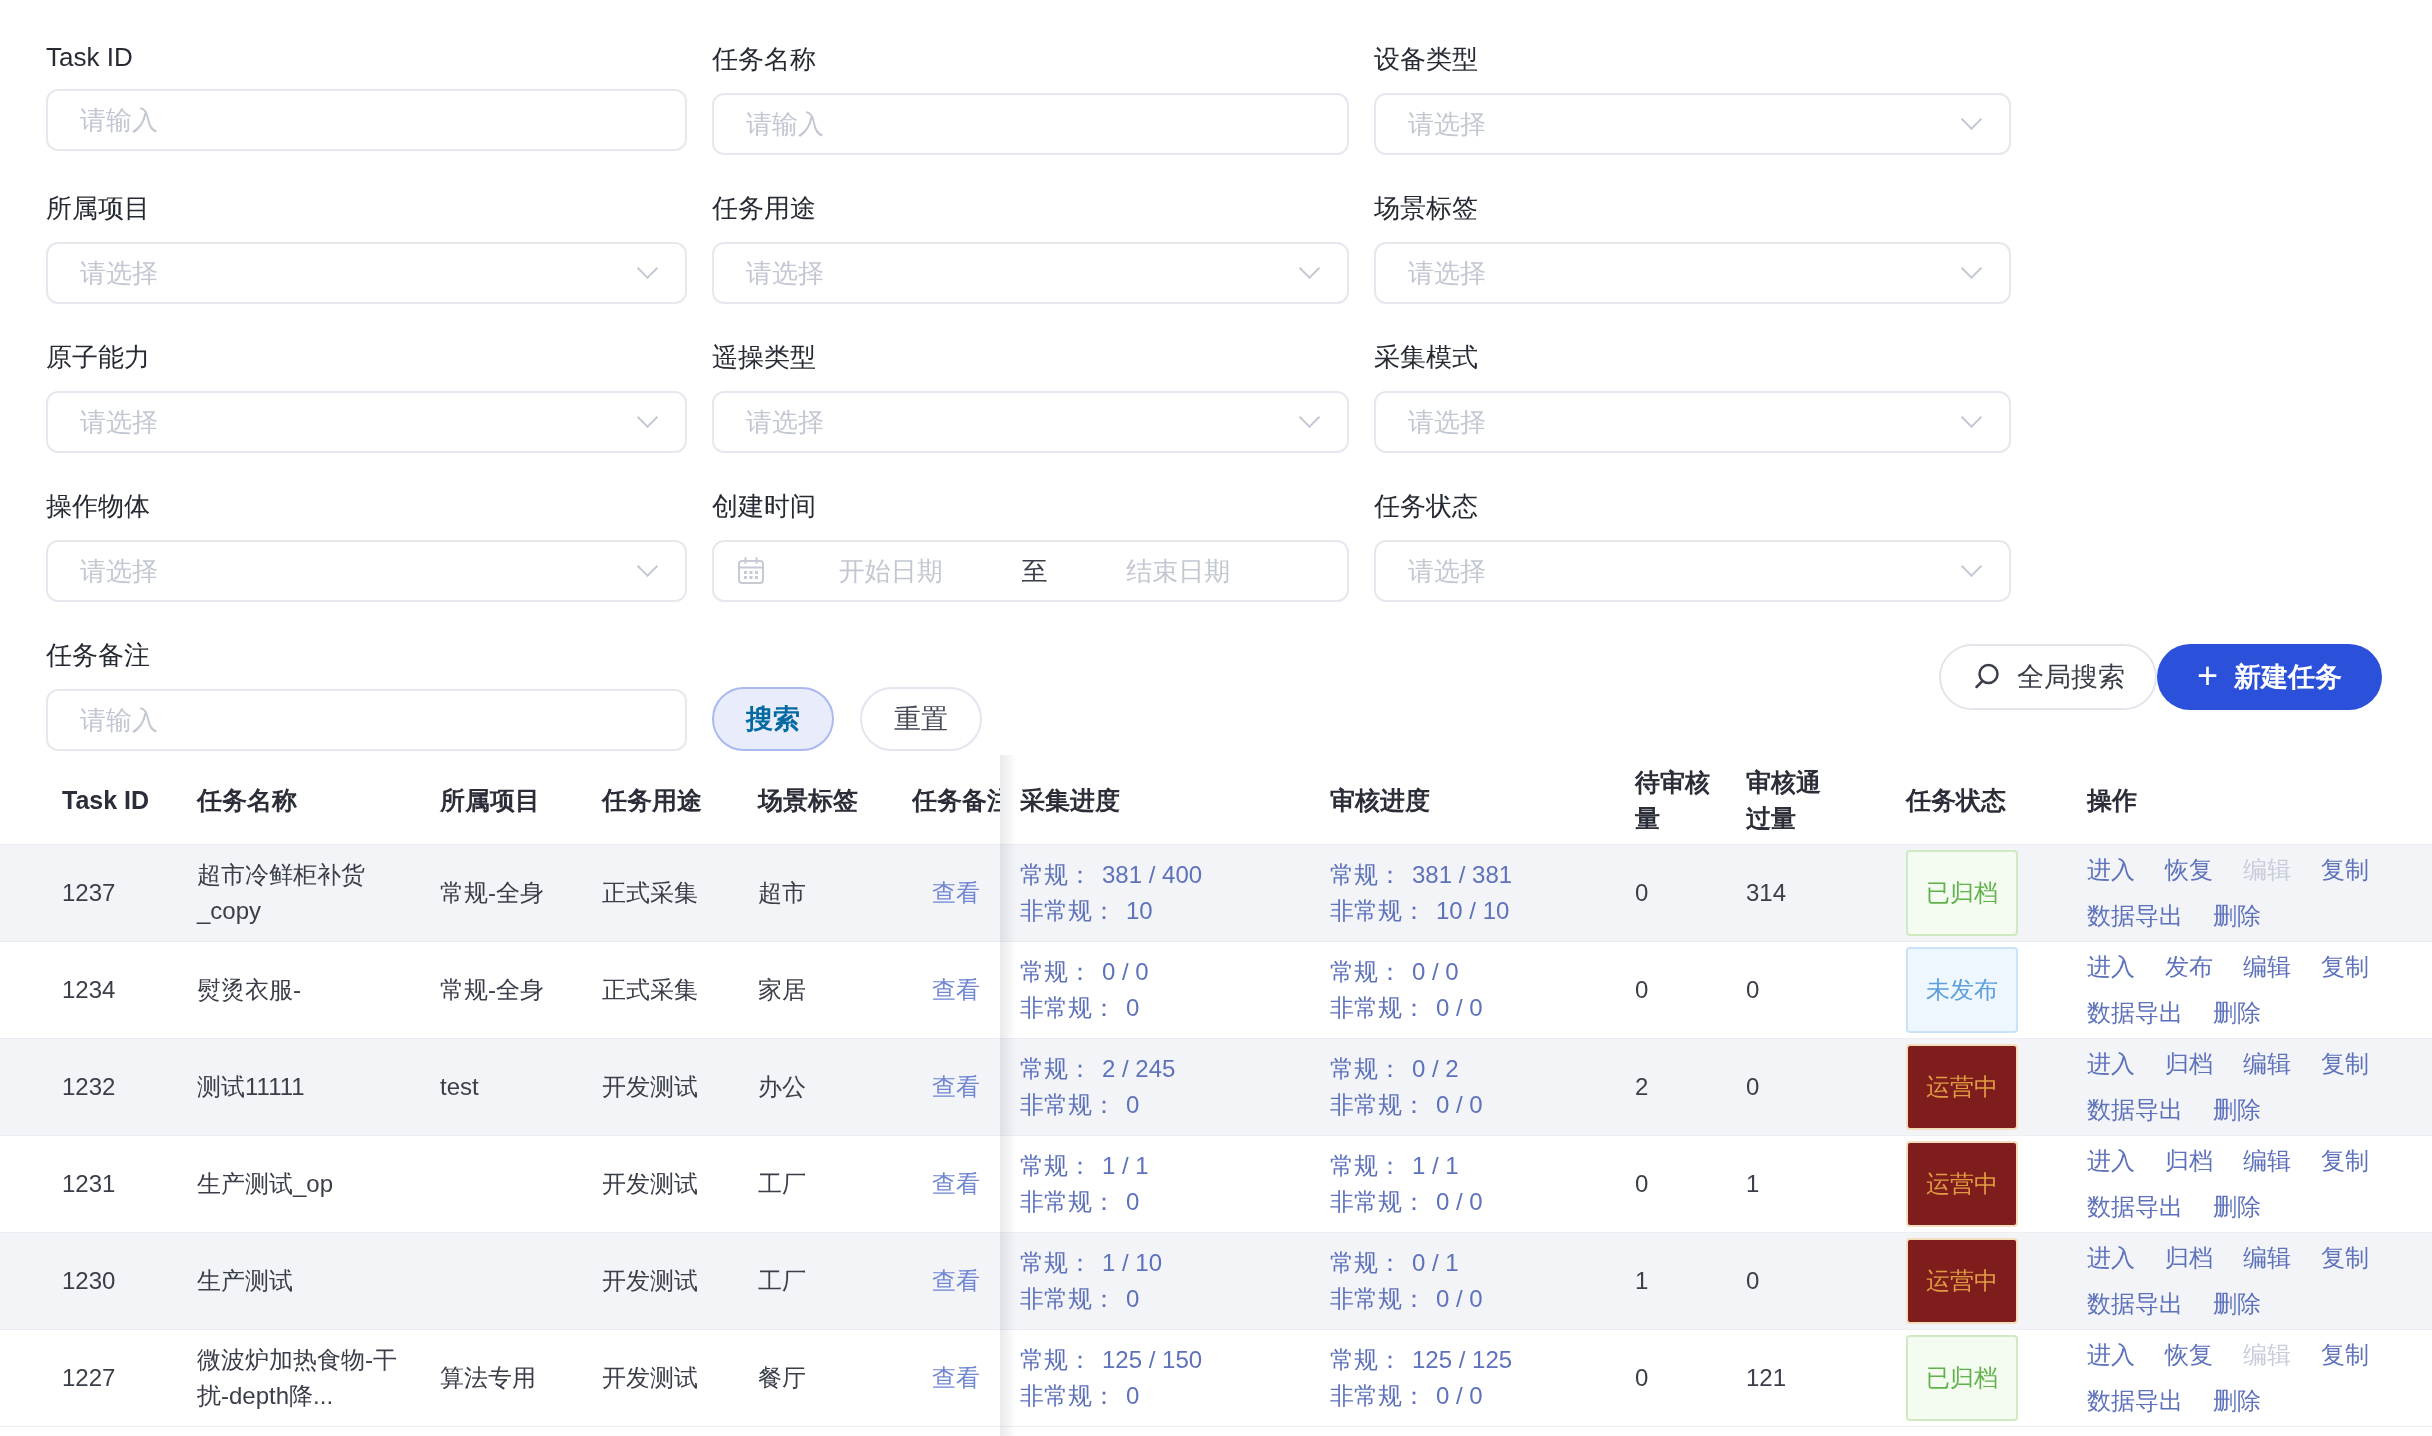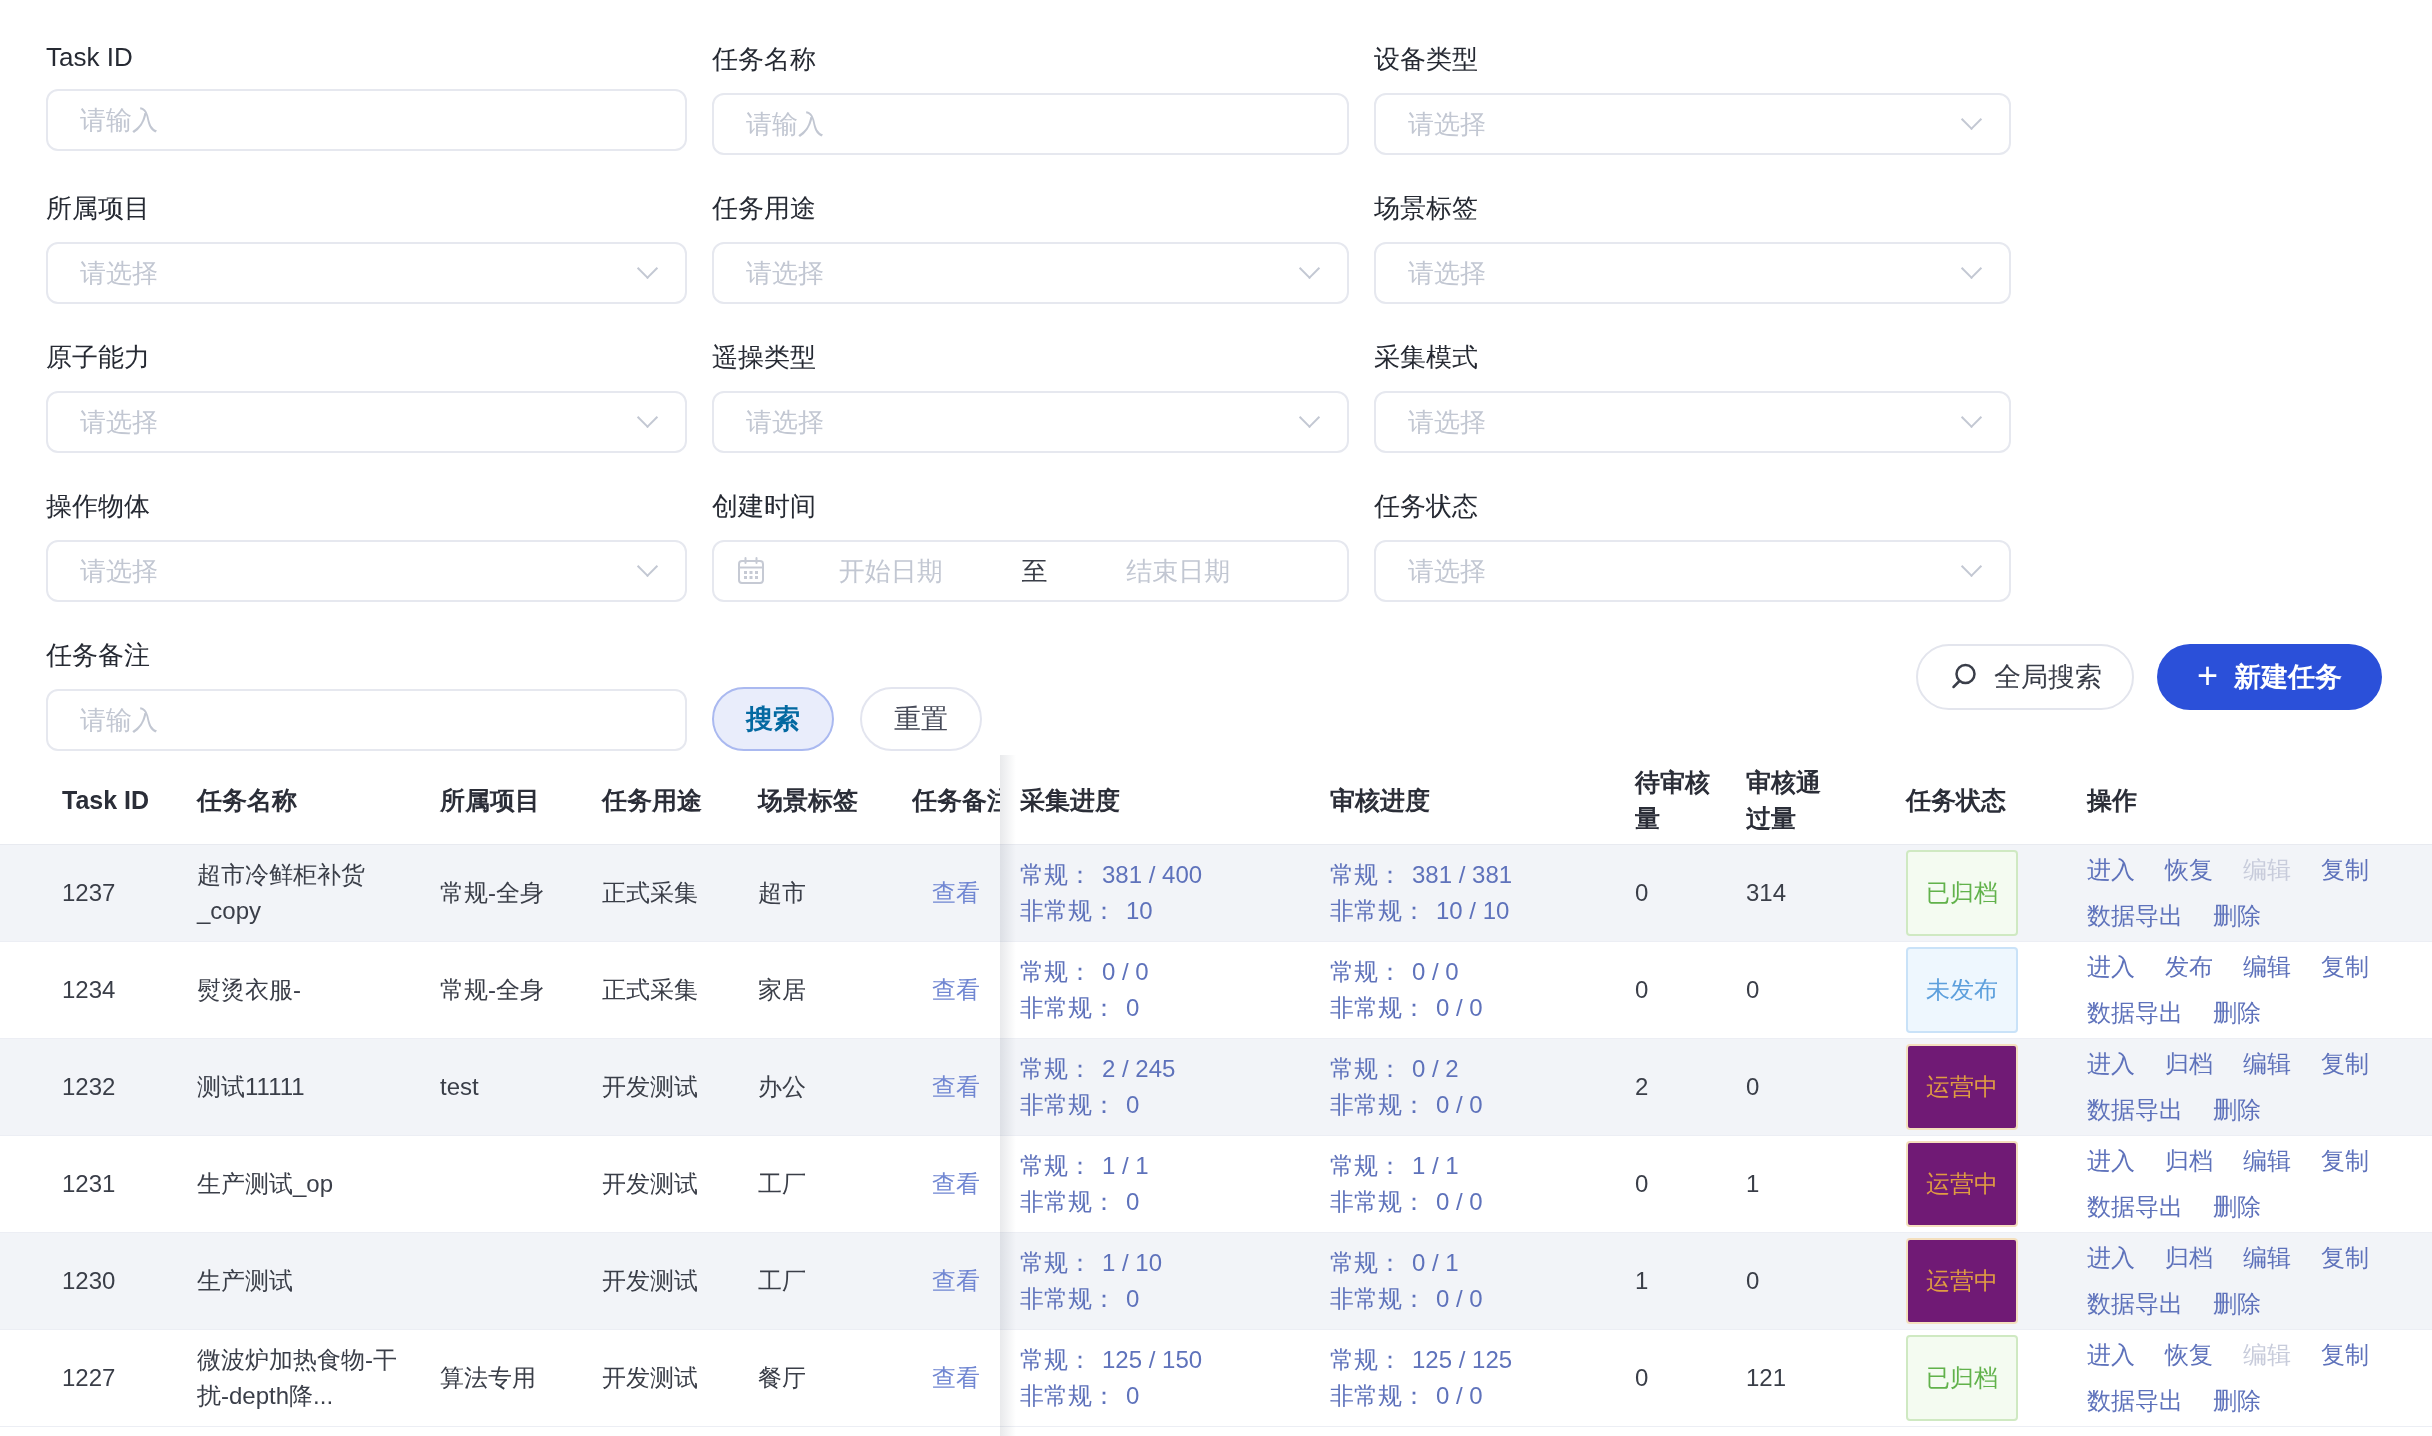--- a/index.html
+++ b/index.html
@@ -19,21 +19,21 @@
   .dr-ph { flex:1; text-align:center; font-size:26px; color:#c2c7d2; }
   .dr-sep { font-size:26px; color:#3a3e48; padding:0 6px; }
   .cal { flex:none; }
 
   .btnrow { align-self:end; display:flex; gap:26px; }
   .btn { height:64px; width:122px; border-radius:32px; font-size:27px; cursor:pointer;
     font-family:inherit; display:flex; align-items:center; justify-content:center; }
   .btn.search { background:#e9edfb; border:2px solid #aab9f0; color:#0369a1; font-weight:bold; }
   .btn.reset { background:#fff; border:2px solid #e3e5ef; color:#474b59; }
 
-  .toolbar { position:absolute; top:644px; right:50px; display:flex; gap:23px; }
+  .toolbar { position:absolute; top:644px; right:50px; display:flex; }
   .pill { height:66px; border-radius:33px; display:flex; align-items:center; justify-content:center;
     font-size:27px; cursor:pointer; font-family:inherit; }
   .pill.global { width:218px; background:#fff; border:2px solid #e3e5ed; color:#3a3e49; gap:14px; }
   .pill.create { width:225px; background:#2b50d9; border:none; color:#fff; font-weight:bold; gap:16px; }
   .plus { font-size:36px; font-weight:400; line-height:1; margin-top:-3px; }
 
   
   .table { position:absolute; left:0; right:0; top:755px; bottom:0; overflow:hidden; }
   .tr { display:flex; align-items:center; }
   .thead .tr { height:90px; border-bottom:1px solid #e8eaf0; font-weight:bold; font-size:25px; color:#2b2e38; }
@@ -55,21 +55,21 @@
   .c-status  { margin-left:76px;  width:157px; }
   .c-ops     { margin-left:24px;  width:320px; }
 
   .view { color:#7187d2; cursor:pointer; text-decoration:none; }
   .pline { color:#5e72bb; white-space:nowrap; }
   .pv { margin-left:10px; }
 
   .badge { display:inline-block; padding:25px 18px; border-radius:4px; font-size:24px; line-height:32px; border:2px solid transparent; }
   .badge-archived    { background:#f4fbf1; border-color:#cfe9c2; color:#61b24b; }
   .badge-unpublished { background:#eef7fe; border-color:#c9e2f8; color:#5c9fdc; }
-  .badge-operating   { background:#701a75; border-color:#f4dfbd; color:#e09c42; }
+  .badge-operating   { background:#7f1d1d; border-color:#f4dfbd; color:#e09c42; }
 
   .ops { display:flex; flex-wrap:wrap; column-gap:30px; row-gap:2px; line-height:44px; }
   .op { color:#5e72bb; cursor:pointer; text-decoration:none; white-space:nowrap; }
   .op.op-disabled { color:#c8ccdb; cursor:default; }
 
   .fixed-shadow { position:absolute; left:1000px; top:0; bottom:0; width:16px; pointer-events:none;
     background:linear-gradient(to right, rgba(35,45,65,0.10), rgba(35,45,65,0)); }
 </style>
 </head>
 <body>

